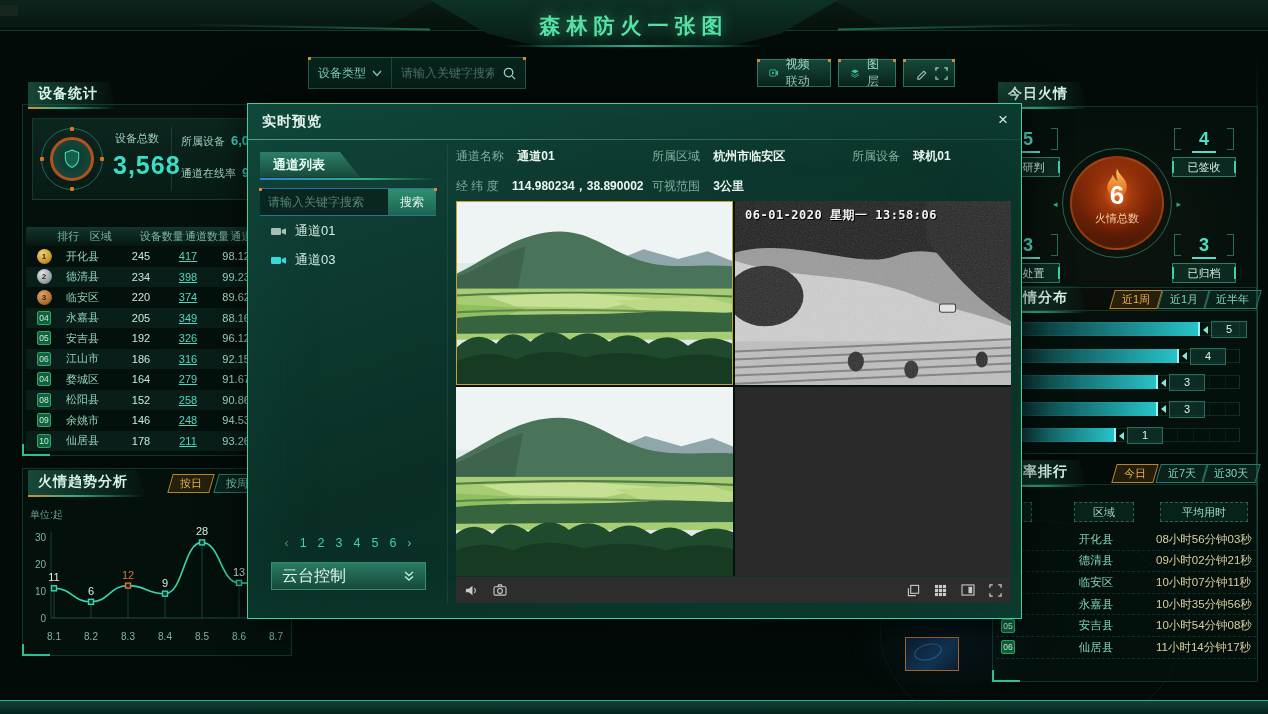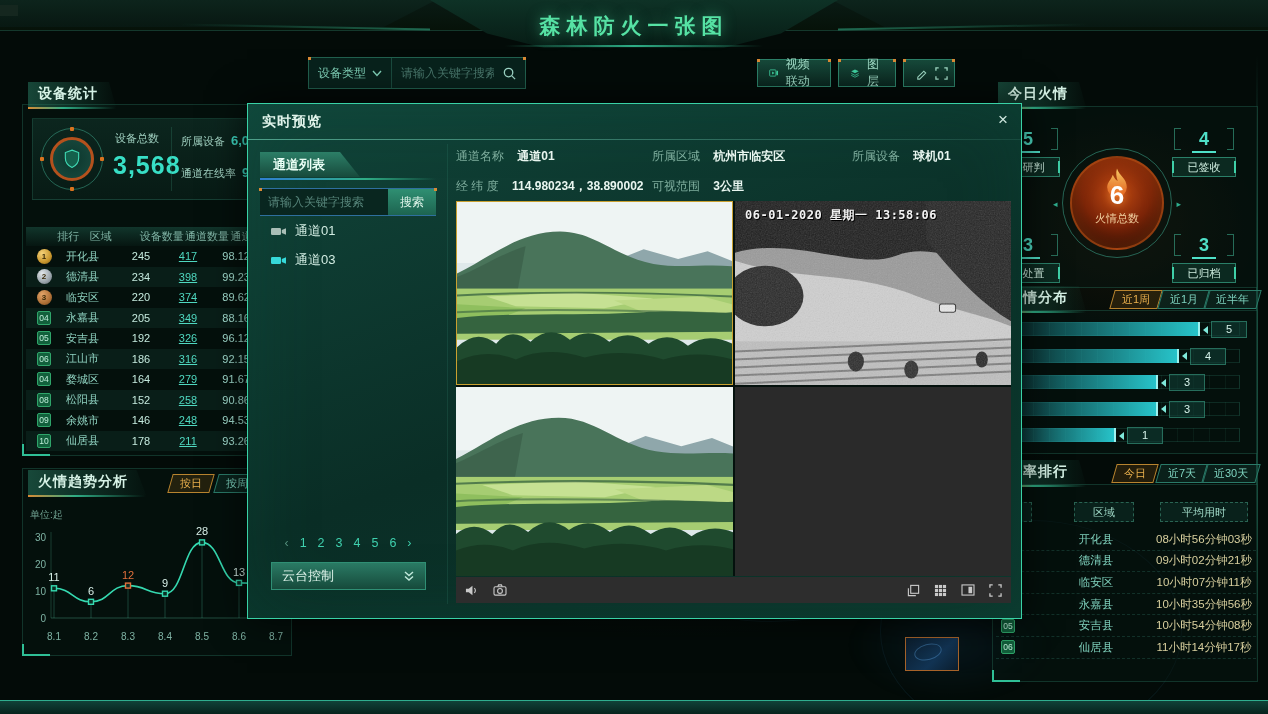--- a/index.html
+++ b/index.html
@@ -110,21 +110,21 @@
   .btri{width:0;height:0;border:4px solid transparent;border-right:5px solid #7fe8da;border-left:none;}
   .bbox{min-width:34px;height:15px;line-height:15px;text-align:center;border:1px solid rgba(70,190,160,.45);
         background:rgba(16,62,54,.6);color:#d6f2ea;font-size:11px;}
   
   .ehd{display:flex;height:20px;margin-bottom:7px;}
   .ehbox{border:1px dashed rgba(80,180,150,.45);background:rgba(18,60,50,.4);color:#9fd8c6;font-size:11px;
          line-height:18px;text-align:center;box-sizing:border-box;}
   .erow{display:flex;align-items:center;height:20.6px;border-bottom:1px dashed rgba(70,170,145,.22);font-size:11.5px;}
   .ernk{width:40px;padding-left:5px;box-sizing:border-box;}
   .ereg{width:120px;text-align:center;color:#7fd0bc;}
-  .etim{width:96px;text-align:center;color:#d8cf9e;white-space:nowrap;}
+  .etim{width:96px;color:#d8cf9e;white-space:nowrap;}
   
   .mini{left:905px;top:637px;width:52px;height:32px;border:1px solid #a8642a;background:linear-gradient(135deg,#0b1e2e,#123454 60%,#0b1e2e);}
   .mini::after{content:"";position:absolute;left:8px;top:6px;width:26px;height:14px;border-radius:50%;
                border:1px solid rgba(90,160,220,.4);transform:rotate(-15deg);}
   .footer{left:0;top:700px;width:1268px;height:14px;background:linear-gradient(180deg,#104238,#06201a);
           border-top:1px solid #2fae8e;}
   
   .modal{left:247px;top:103px;width:773px;height:514px;z-index:20;
          background:linear-gradient(160deg,#11453a,#0a2e26 55%,#0c362c);
          border:1px solid #39d2a6;box-shadow:0 0 36px rgba(0,0,0,.72), inset 0 0 70px rgba(12,86,66,.25);}
@@ -141,21 +141,21 @@
   .msBtn{width:48px;text-align:center;line-height:26px;background:linear-gradient(180deg,#2f8f72,#1d6450);
          color:#dff5ea;font-size:12px;}
   .chanList{left:12px;top:114px;width:176px;}
   .chan{height:26px;display:flex;align-items:center;gap:8px;padding-left:10px;color:#d2ece2;font-size:13px;margin-bottom:3px;}
   .chan.sel{background:linear-gradient(90deg,#20665290,#15503f);}
   .cam.gray *{fill:#a9beb6;} .cam.cyan *{fill:#36d9d9;}
   .mpages{left:12px;top:432px;width:176px;display:flex;justify-content:center;gap:11px;color:#3fd0ae;font-size:12.5px;}
   .pArrow{color:#55907e;}
   .ptz{left:23px;top:458px;width:155px;height:28px;background:linear-gradient(180deg,#2a7a64,#164a3b);
        border:1px solid #2f8f74;display:flex;align-items:center;justify-content:space-between;
-       padding:0 10px;box-sizing:border-box;color:#e0f5ec;font-size:13px;}
+       padding:0 10px;box-sizing:border-box;color:#e0f5ec;font-size:16px;}
   .mvline{left:199px;top:40px;width:1px;height:460px;background:rgba(60,150,125,.18);}
   .ifield{font-size:12px;white-space:nowrap;}
   .ifield .lb{color:#7fae9e;} .ifield .vl{color:#e9f6f0;margin-left:10px;font-weight:bold;}
   .vgrid{left:208px;top:97px;width:555px;height:375px;display:grid;grid-template-columns:277px 276px;
          grid-template-rows:184px 189px;gap:2px;background:#04110d;}
   .q{position:relative;overflow:hidden;background:#10231b;}
   .q svg{display:block;width:100%;height:100%;}
   .q1{border:1px solid #c9a02f;box-sizing:border-box;}
   .q4{background:#2a2a2a;}
   .tstamp{position:absolute;left:10px;top:6px;color:#f2f2f2;font:bold 12px "DejaVu Sans Mono",monospace;

